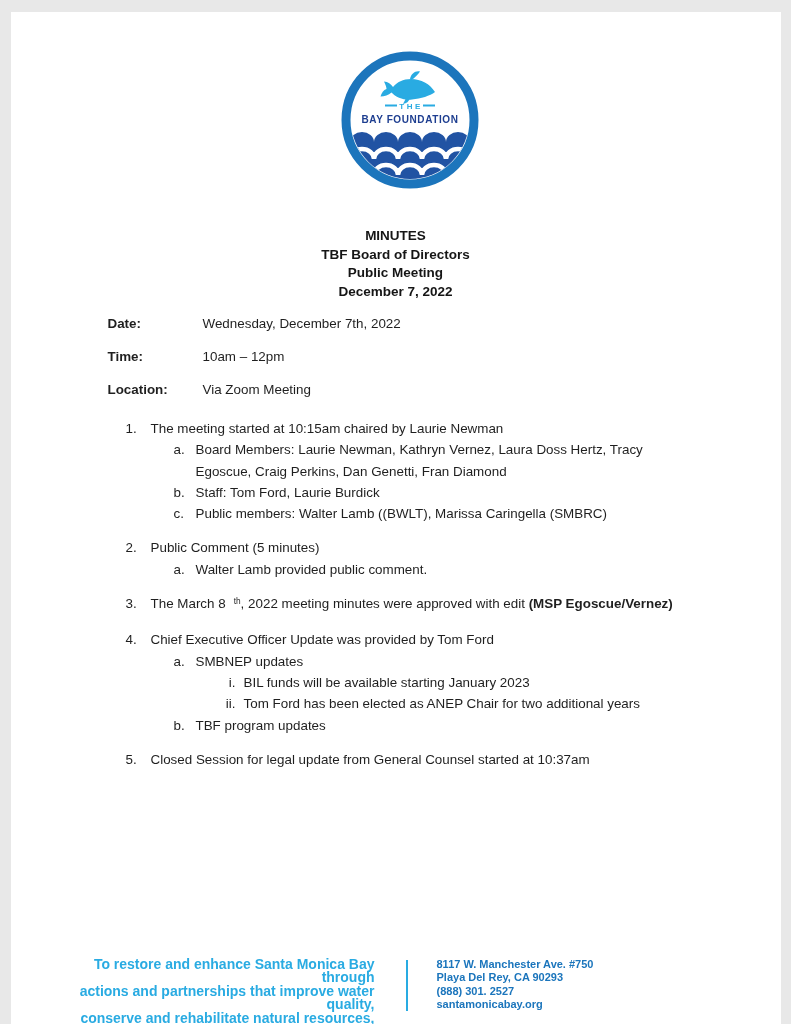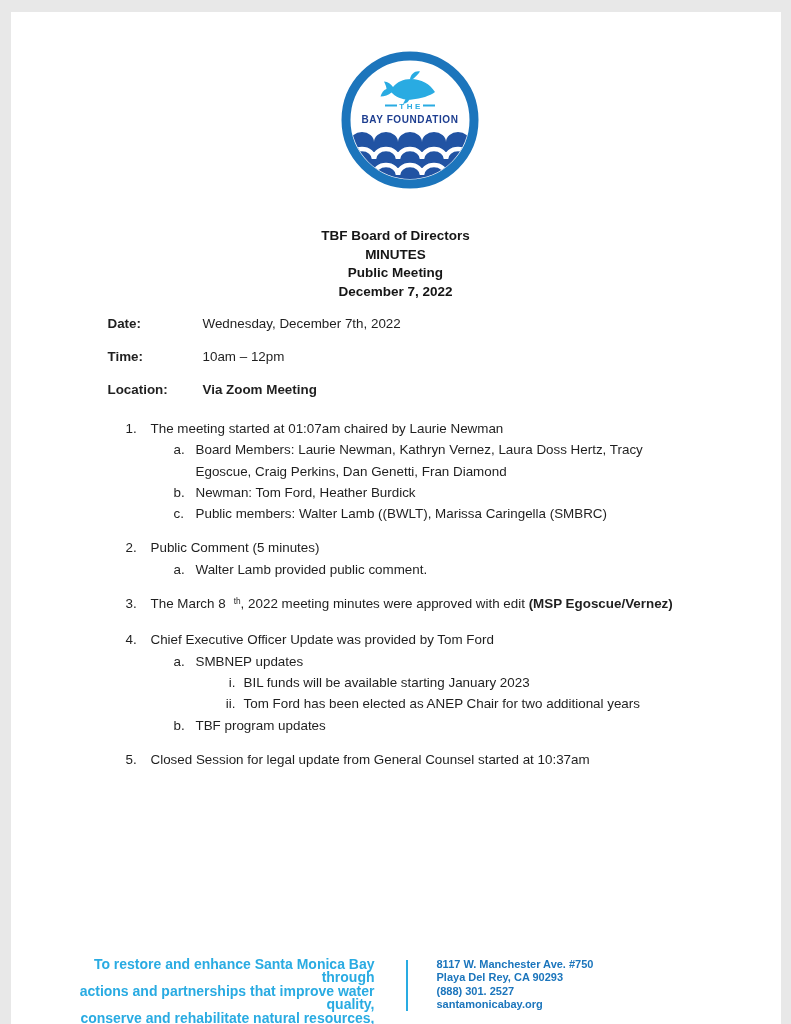--- a/index.html
+++ b/index.html
@@ -34,21 +34,21 @@
   
   .title-block{
     position:absolute;top:215px;left:0;width:100%;
     text-align:center;font-size:13.5px;font-weight:700;line-height:18.5px;color:#151515;
   }
 
   
   .info{position:absolute;top:304px;left:97px;font-size:13.4px;}
   .info-row{display:flex;line-height:16px;margin-bottom:17px;}
   .info-label{width:95px;font-weight:700;}
-  .info-value.bold{font-weight:700;}
+  .info-value.bold{font-weight:400;}
 
   
   .agenda{position:absolute;top:406px;left:93px;width:580px;font-size:13.4px;line-height:21.3px;}
   .row{display:flex;}
   .top-item{margin-top:13px;}
   .top-item:first-child{margin-top:0;}
   .lvl1>.marker{flex:0 0 25px;margin-left:22px;}
   .lvl2>.marker{flex:0 0 22px;margin-left:70px;}
   .lvl3>.marker{flex:0 0 30px;margin-left:110px;text-align:right;padding-right:8px;box-sizing:border-box;}
   .txt{flex:1;}
@@ -106,22 +106,22 @@
       <path class="c-light" d="M 71 49 C 70 52.5 67.5 54.5 64 55 C 65.5 52.5 66.5 50 67.5 47.5 Z"></path>
     </g>
 
     <line class="dash" x1="46" y1="56.5" x2="58" y2="56.5"></line>
     <line class="dash" x1="84" y1="56.5" x2="96" y2="56.5"></line>
     <text class="logo-the" x="72" y="59.5">THE</text>
     <text class="logo-name" x="71" y="74">BAY FOUNDATION</text>
   </svg>
 
   <div class="title-block">
+      <div>MINUTES</div>
       <div>TBF Board of Directors</div>
-      <div>MINUTES</div>
       <div>Public Meeting</div>
       <div>December 7, 2022</div>
     </div>
 
   <div class="info">
       <div class="info-row">
         <span class="info-label">Date:</span>
         <span class="info-value">Wednesday, December 7th, 2022</span>
       </div>
       <div class="info-row">
@@ -130,29 +130,29 @@
       </div>
       <div class="info-row">
         <span class="info-label">Location:</span>
         <span class="info-value bold">Via Zoom Meeting</span>
       </div>
     </div>
 
   <div class="agenda">
       <div class="row lvl1 top-item">
         <span class="marker">1.</span>
-        <span class="txt"><span>The meeting started at 01:07am chaired by Laurie Newman</span></span>
+        <span class="txt"><span>The meeting started at 10:15am chaired by Laurie Newman</span></span>
       </div>
       <div class="row lvl2">
         <span class="marker">a.</span>
         <span class="txt"><span>Board Members: Laurie Newman, Kathryn Vernez, Laura Doss Hertz, Tracy Egoscue, Craig Perkins, Dan Genetti, Fran Diamond</span></span>
       </div>
       <div class="row lvl2">
         <span class="marker">b.</span>
-        <span class="txt"><span>Newman: Tom Ford, Heather Burdick</span></span>
+        <span class="txt"><span>Staff: Tom Ford, Laurie Burdick</span></span>
       </div>
       <div class="row lvl2">
         <span class="marker">c.</span>
         <span class="txt"><span>Public members: Walter Lamb ((BWLT), Marissa Caringella (SMBRC)</span></span>
       </div>
       <div class="row lvl1 top-item">
         <span class="marker">2.</span>
         <span class="txt"><span>Public Comment (5 minutes)</span></span>
       </div>
       <div class="row lvl2">

